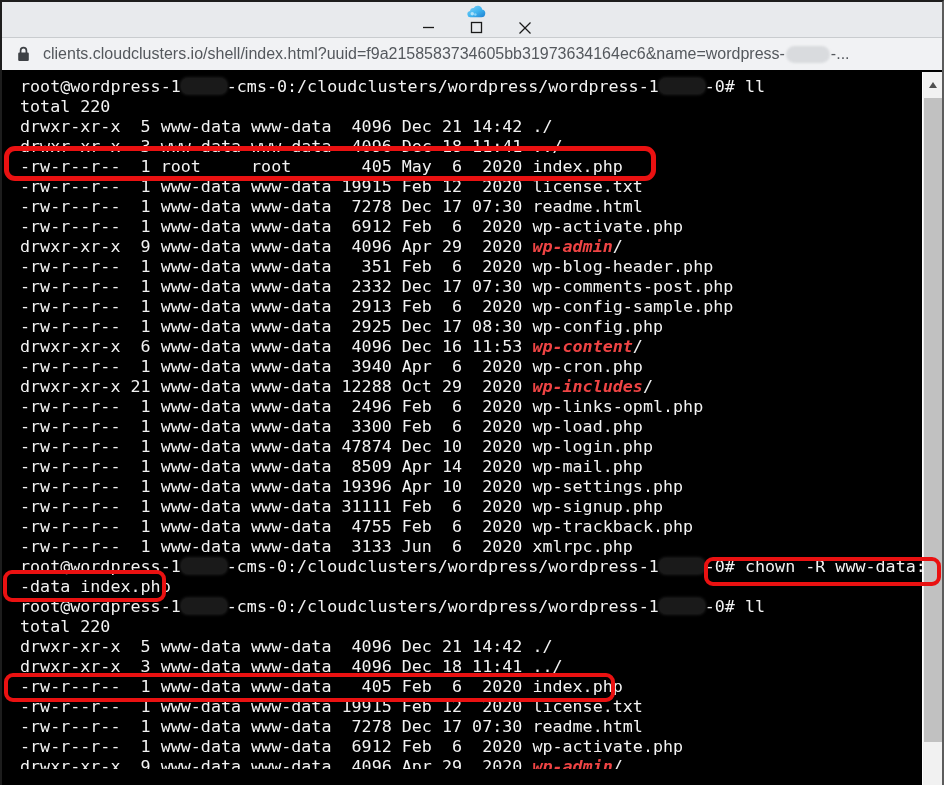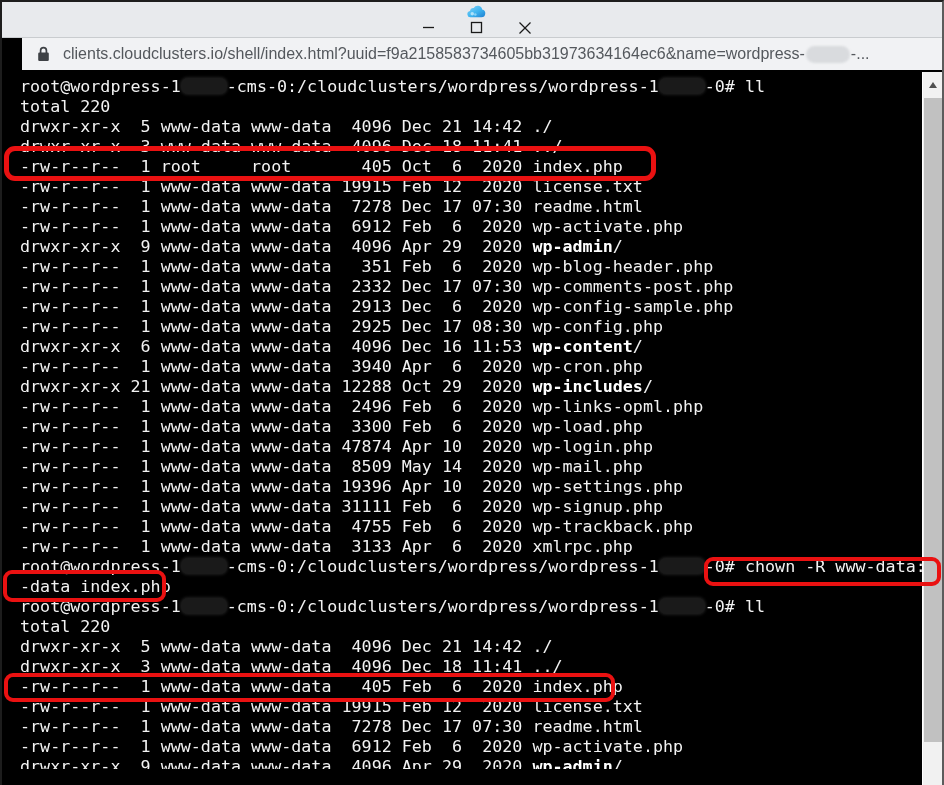--- a/index.html
+++ b/index.html
@@ -17,41 +17,41 @@
   .title{
     flex:1;font-size:13.5px;color:#1c1c1c;margin-left:9px;white-space:nowrap;
     overflow:hidden;letter-spacing:.1px;
   }
   .controls{display:flex;height:100%;}
   .ctrl{width:48px;height:100%;display:flex;align-items:center;justify-content:center;cursor:default;}
   .ctrl svg{display:block;}
   
   .urlbar{
     height:32px;background:#f1f2f4;display:flex;align-items:center;
-    padding-left:15px;box-sizing:border-box;margin-left:20px;
+    padding-left:15px;box-sizing:border-box;
   }
   .lock{width:13px;height:16px;flex:0 0 auto;display:flex;align-items:center;}
   .url{
     font-size:16px;color:#54585d;margin-left:13px;white-space:nowrap;display:flex;align-items:center;
   }
   .url-redact{
     display:inline-block;width:44px;height:17px;background:#d9dbde;border-radius:9px;
     filter:blur(1.2px);margin:0 1px;vertical-align:middle;
   }
   
   .terminal{
     position:absolute;left:0;top:70px;width:942px;bottom:16px;background:#000;overflow:hidden;margin-left:16px;
   }
   .term-text{
     padding:4px 0 0 2px;
     font-family:"DejaVu Sans Mono","Liberation Mono",monospace;
     font-size:16.7px;line-height:20px;color:#f2f2f2;
   }
   .t-line{white-space:pre;height:20px;}
-  .dir{color:#ffffff;font-weight:bold;}
+  .dir{color:#ef4444;font-weight:bold;font-style:italic;}
   .redact{
     display:inline-block;width:46px;height:16px;background:#1a1a1a;border-radius:7px;
     vertical-align:-2px;box-shadow:0 0 3px 1px rgba(45,45,45,.65);
   }
   
   .scrollbar{
     position:absolute;top:70px;right:0;bottom:0;width:20px;background:#f1f1f1;
     border-left:1px solid #ffffff;box-sizing:border-box;z-index:3;
   }
   .sb-up{height:26px;display:flex;align-items:center;justify-content:center;background:#f1f1f1;}
@@ -121,40 +121,40 @@
         <span>-...</span>
       </span>
   </div>
 
   <div class="terminal">
     <div class="term-text">
         <div class="t-line"><span>root@wordpress-1</span><span class="redact"></span><span>-cms-0:/cloudclusters/wordpress/wordpress-1</span><span class="redact"></span><span>-0# ll</span></div>
         <div class="t-line"><span>total 220</span></div>
         <div class="t-line"><span>drwxr-xr-x  5 www-data www-data  4096 Dec 21 14:42 ./</span></div>
         <div class="t-line"><span>drwxr-xr-x  3 www-data www-data  4096 Dec 18 11:41 ../</span></div>
-        <div class="t-line"><span>-rw-r--r--  1 root     root       405 Oct  6  2020 index.php</span></div>
+        <div class="t-line"><span>-rw-r--r--  1 root     root       405 May  6  2020 index.php</span></div>
         <div class="t-line"><span>-rw-r--r--  1 www-data www-data 19915 Feb 12  2020 license.txt</span></div>
         <div class="t-line"><span>-rw-r--r--  1 www-data www-data  7278 Dec 17 07:30 readme.html</span></div>
         <div class="t-line"><span>-rw-r--r--  1 www-data www-data  6912 Feb  6  2020 wp-activate.php</span></div>
         <div class="t-line"><span>drwxr-xr-x  9 www-data www-data  4096 Apr 29  2020 </span><span class="dir">wp-admin</span><span>/</span></div>
         <div class="t-line"><span>-rw-r--r--  1 www-data www-data   351 Feb  6  2020 wp-blog-header.php</span></div>
         <div class="t-line"><span>-rw-r--r--  1 www-data www-data  2332 Dec 17 07:30 wp-comments-post.php</span></div>
-        <div class="t-line"><span>-rw-r--r--  1 www-data www-data  2913 Dec  6  2020 wp-config-sample.php</span></div>
+        <div class="t-line"><span>-rw-r--r--  1 www-data www-data  2913 Feb  6  2020 wp-config-sample.php</span></div>
         <div class="t-line"><span>-rw-r--r--  1 www-data www-data  2925 Dec 17 08:30 wp-config.php</span></div>
         <div class="t-line"><span>drwxr-xr-x  6 www-data www-data  4096 Dec 16 11:53 </span><span class="dir">wp-content</span><span>/</span></div>
         <div class="t-line"><span>-rw-r--r--  1 www-data www-data  3940 Apr  6  2020 wp-cron.php</span></div>
         <div class="t-line"><span>drwxr-xr-x 21 www-data www-data 12288 Oct 29  2020 </span><span class="dir">wp-includes</span><span>/</span></div>
         <div class="t-line"><span>-rw-r--r--  1 www-data www-data  2496 Feb  6  2020 wp-links-opml.php</span></div>
         <div class="t-line"><span>-rw-r--r--  1 www-data www-data  3300 Feb  6  2020 wp-load.php</span></div>
-        <div class="t-line"><span>-rw-r--r--  1 www-data www-data 47874 Apr 10  2020 wp-login.php</span></div>
-        <div class="t-line"><span>-rw-r--r--  1 www-data www-data  8509 May 14  2020 wp-mail.php</span></div>
+        <div class="t-line"><span>-rw-r--r--  1 www-data www-data 47874 Dec 10  2020 wp-login.php</span></div>
+        <div class="t-line"><span>-rw-r--r--  1 www-data www-data  8509 Apr 14  2020 wp-mail.php</span></div>
         <div class="t-line"><span>-rw-r--r--  1 www-data www-data 19396 Apr 10  2020 wp-settings.php</span></div>
         <div class="t-line"><span>-rw-r--r--  1 www-data www-data 31111 Feb  6  2020 wp-signup.php</span></div>
         <div class="t-line"><span>-rw-r--r--  1 www-data www-data  4755 Feb  6  2020 wp-trackback.php</span></div>
-        <div class="t-line"><span>-rw-r--r--  1 www-data www-data  3133 Apr  6  2020 xmlrpc.php</span></div>
+        <div class="t-line"><span>-rw-r--r--  1 www-data www-data  3133 Jun  6  2020 xmlrpc.php</span></div>
         <div class="t-line"><span>root@wordpress-1</span><span class="redact"></span><span>-cms-0:/cloudclusters/wordpress/wordpress-1</span><span class="redact"></span><span>-0# chown -R www-data:www</span></div>
         <div class="t-line"><span>-data index.php</span></div>
         <div class="t-line"><span>root@wordpress-1</span><span class="redact"></span><span>-cms-0:/cloudclusters/wordpress/wordpress-1</span><span class="redact"></span><span>-0# ll</span></div>
         <div class="t-line"><span>total 220</span></div>
         <div class="t-line"><span>drwxr-xr-x  5 www-data www-data  4096 Dec 21 14:42 ./</span></div>
         <div class="t-line"><span>drwxr-xr-x  3 www-data www-data  4096 Dec 18 11:41 ../</span></div>
         <div class="t-line"><span>-rw-r--r--  1 www-data www-data   405 Feb  6  2020 index.php</span></div>
         <div class="t-line"><span>-rw-r--r--  1 www-data www-data 19915 Feb 12  2020 license.txt</span></div>
         <div class="t-line"><span>-rw-r--r--  1 www-data www-data  7278 Dec 17 07:30 readme.html</span></div>
         <div class="t-line"><span>-rw-r--r--  1 www-data www-data  6912 Feb  6  2020 wp-activate.php</span></div>

